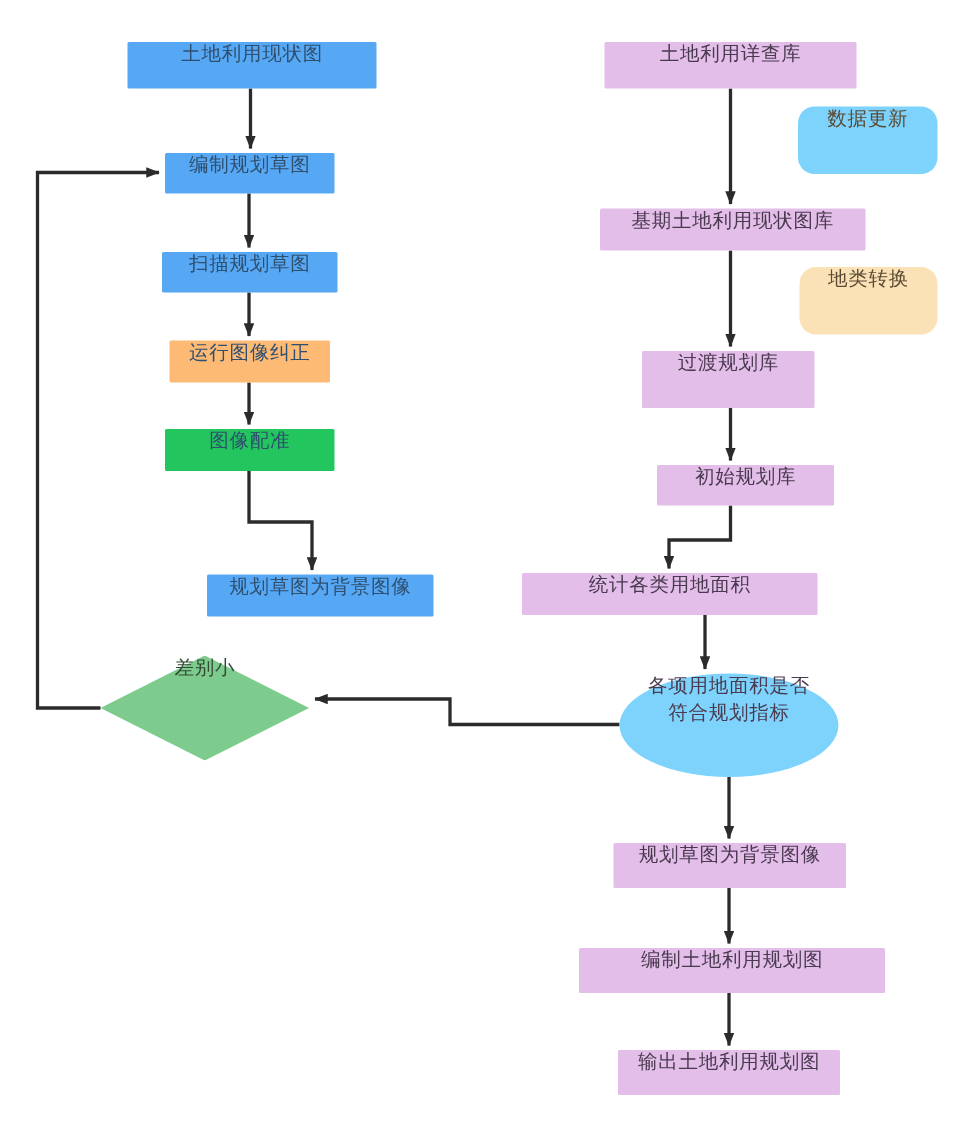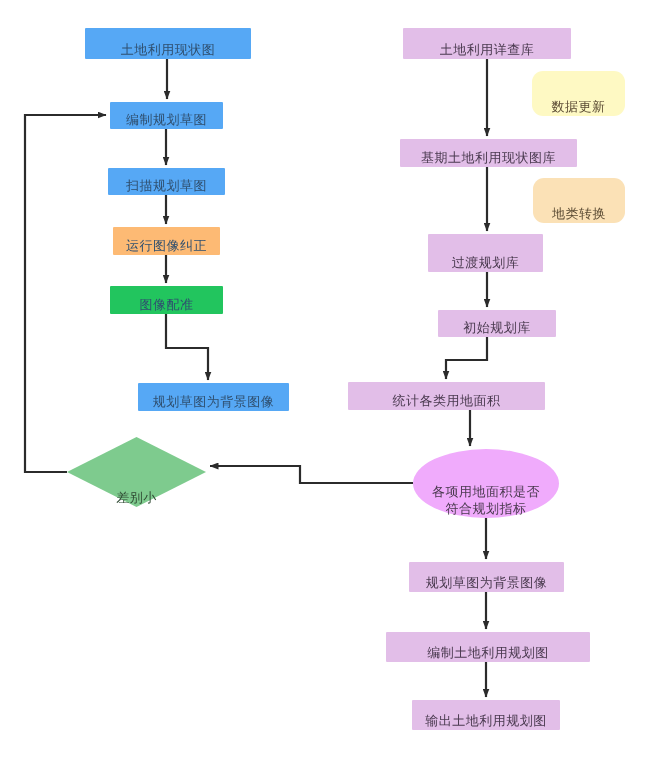--- a/index.html
+++ b/index.html
@@ -22,21 +22,21 @@
     left: 0;
     top: 0;
     width: 653px;
     height: 758px;
     pointer-events: none;
   }
   .node {
     position: absolute;
     box-sizing: border-box;
     display: flex;
-    align-items: flex-end;
+    align-items: flex-start;
     justify-content: center;
     text-align: center;
     color: #3a3a3a;
     font-size: 13px;
     line-height: 1.35;
     letter-spacing: 0.5px;
     z-index: 2;
   }
   .node.rect {
     border-radius: 1px;
@@ -115,39 +115,39 @@
       </div>
       <div class="node diamond-wrap" style="left: 67px; top: 437px; width: 139px; height: 70px; color: rgb(47, 74, 51);">
         <svg class="diamond-shape" viewBox="0 0 139 70">
           <polygon points="69.5,0 139,35 69.5,70 0,35" fill="#7ECB8E"></polygon>
         </svg>
         <span class="node-label diamond-label">差别小</span>
       </div>
       <div class="node rect" style="left: 403px; top: 28px; width: 168px; height: 31px; color: rgb(74, 58, 79); background: rgb(226, 190, 232);">
         <span class="node-label">土地利用详查库</span>
       </div>
-      <div class="node round" style="left: 532px; top: 71px; width: 93px; height: 45px; color: rgb(90, 74, 51); background: #fef9c3;">
+      <div class="node round" style="left: 532px; top: 71px; width: 93px; height: 45px; color: rgb(90, 74, 51); background: #7dd3fc;">
         <span class="node-label">数据更新</span>
       </div>
       <div class="node rect" style="left: 400px; top: 139px; width: 177px; height: 28px; color: rgb(74, 58, 79); background: rgb(226, 190, 232);">
         <span class="node-label">基期土地利用现状图库</span>
       </div>
       <div class="node round" style="left: 533px; top: 178px; width: 92px; height: 45px; color: rgb(90, 74, 51); background: rgb(251, 225, 182);">
         <span class="node-label">地类转换</span>
       </div>
       <div class="node rect" style="left: 428px; top: 234px; width: 115px; height: 38px; color: rgb(74, 58, 79); background: rgb(226, 190, 232);">
         <span class="node-label">过渡规划库</span>
       </div>
       <div class="node rect" style="left: 438px; top: 310px; width: 118px; height: 27px; color: rgb(74, 58, 79); background: rgb(226, 190, 232);">
         <span class="node-label">初始规划库</span>
       </div>
       <div class="node rect" style="left: 348px; top: 382px; width: 197px; height: 28px; color: rgb(74, 58, 79); background: rgb(226, 190, 232);">
         <span class="node-label">统计各类用地面积</span>
       </div>
-      <div class="node ellipse" style="left: 413px; top: 449px; width: 146px; height: 69px; color: rgb(74, 58, 79); background: #f0abfc;">
+      <div class="node ellipse" style="left: 413px; top: 449px; width: 146px; height: 69px; color: rgb(74, 58, 79); background: #7dd3fc;">
         <span class="node-label">各项用地面积是否
 符合规划指标</span>
       </div>
       <div class="node rect" style="left: 409px; top: 562px; width: 155px; height: 30px; color: rgb(74, 58, 79); background: rgb(226, 190, 232);">
         <span class="node-label">规划草图为背景图像</span>
       </div>
       <div class="node rect" style="left: 386px; top: 632px; width: 204px; height: 30px; color: rgb(74, 58, 79); background: rgb(226, 190, 232);">
         <span class="node-label">编制土地利用规划图</span>
       </div>
       <div class="node rect" style="left: 412px; top: 700px; width: 148px; height: 30px; color: rgb(74, 58, 79); background: rgb(226, 190, 232);">

